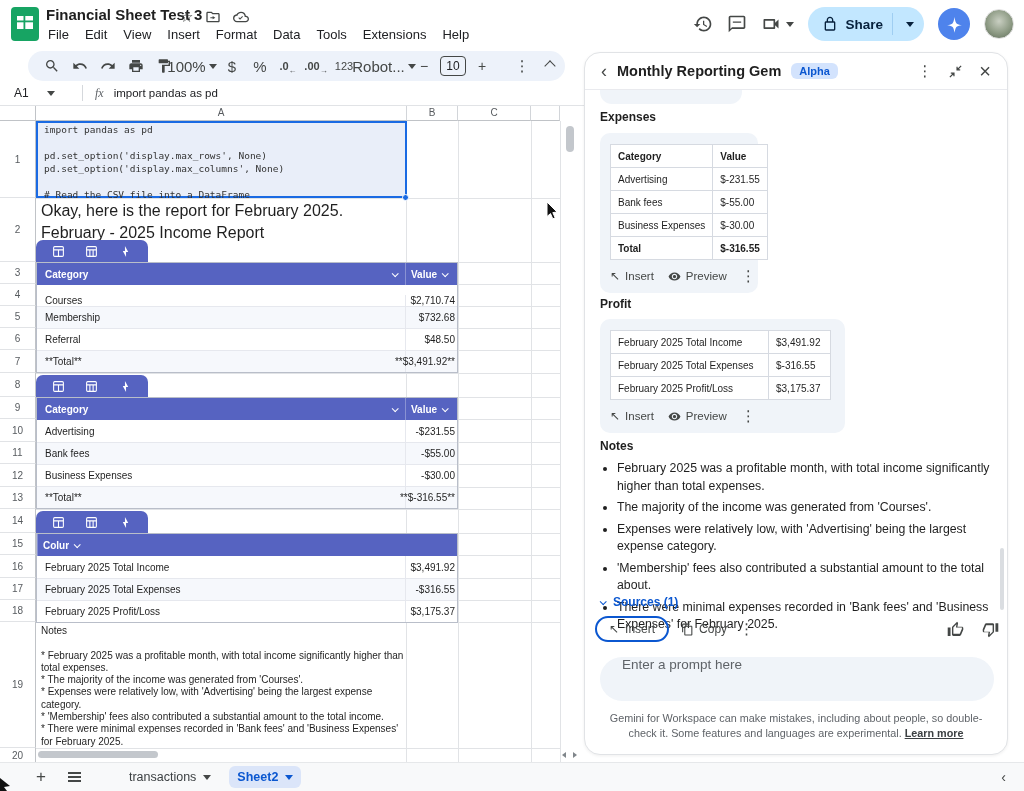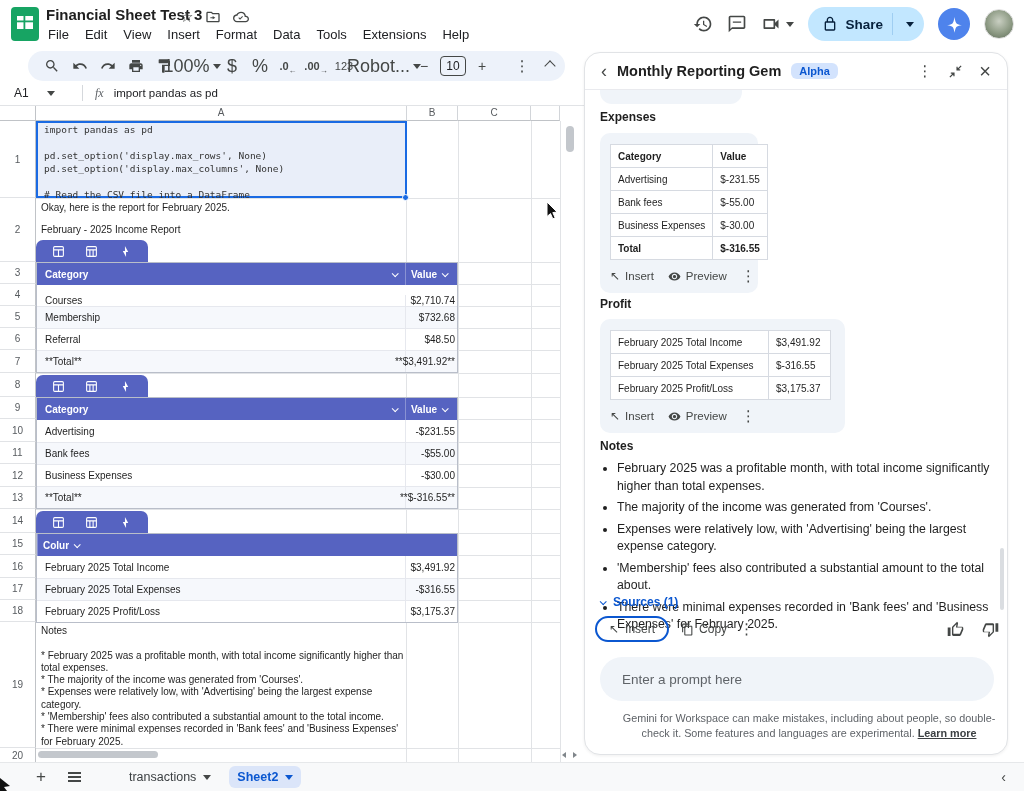--- a/index.html
+++ b/index.html
@@ -22,21 +22,21 @@
   .share-pill { height:34px; background:#c2e7ff; border-radius:17px; display:flex; align-items:center; padding:0 6px 0 14px; gap:7px; color:#07213c; }
   .share-pill .lbl { font-size:13.5px; font-weight:600; }
   .share-sep { width:1px; height:22px; background:#9fcef2; margin:0 2px; }
   .gem-btn { width:32px; height:32px; border-radius:50%; background:#4e83ec; display:flex; align-items:center; justify-content:center; }
   .avatar { width:30px; height:30px; border-radius:50%; background:radial-gradient(circle at 50% 40%, #c9cfc2 0%, #8e9b85 55%, #5d6b57 100%); border:1px solid #e0e0e0; }
 
   
   .toolbar { position:absolute; left:28px; top:51px; width:537px; height:30px; background:#edf2fa; border-radius:18px; display:flex; align-items:center; padding:0 12px; gap:4px; color:#444746; }
   .tb { height:24px; min-width:24px; display:flex; align-items:center; justify-content:center; border-radius:4px; font-size:12.5px; gap:3px; padding:0 3px; }
   .tb-sep { width:1px; height:18px; background:#c6cbd3; margin:0 4px; }
-  .tb .t { font-size:18px; color:#444746; }
+  .tb .t { font-size:15px; color:#444746; }
   .dec { position:relative; font-size:11px; font-weight:600; }
   .dec .mini { font-size:8px; position:relative; top:3px; }
   .fs-box { width:26px; height:20px; border:1px solid #444746; border-radius:4px; text-align:center; font-size:12px; color:#202124; background:transparent; font-family:"Liberation Sans",sans-serif; }
   .chevup { width:8px; height:8px; border-left:1.6px solid #444746; border-top:1.6px solid #444746; transform:rotate(45deg); }
 
   
   .fbar { position:absolute; left:0; top:81px; width:584px; height:25px; background:#fff; display:flex; align-items:center; border-bottom:1px solid #e1e3e6; }
   .namebox { width:82px; display:flex; align-items:center; padding-left:14px; gap:18px; }
   .namebox .ref { font-size:12px; color:#202124; }
   .fbar-sep { width:1px; height:16px; background:#d5d8dc; }
@@ -47,21 +47,21 @@
   .grid { position:absolute; left:0; top:106px; width:584px; height:656px; background:#fff; overflow:hidden; }
   .colhdr { position:absolute; top:0; height:15px; border-right:1px solid #d2d5d9; border-bottom:1px solid #c0c3c7; font-size:10px; color:#575b5f; text-align:center; line-height:14px; background:#fff; }
   .corner { position:absolute; left:0; top:0; width:36px; height:15px; background:#fff; border-right:1px solid #c0c3c7; border-bottom:1px solid #c0c3c7; }
   .rowhdr { position:absolute; left:0; width:36px; border-right:1px solid #c0c3c7; border-bottom:1px solid #e1e3e6; font-size:10px; color:#575b5f; display:flex; align-items:center; justify-content:center; background:#fff; }
   .hl { position:absolute; left:36px; width:524px; height:1px; background:#e1e3e6; }
   .vl { position:absolute; top:15px; width:1px; height:641px; background:#e1e3e6; }
 
   .sel-cell { position:absolute; left:36px; top:15px; width:371px; height:77px; background:#e9eef9; border:2px solid #1a6ae3; }
   .fill-handle { position:absolute; left:402px; top:88px; width:7px; height:7px; border-radius:50%; background:#1a6ae3; border:1px solid #fff; }
   .code { position:absolute; left:44px; top:18px; width:360px; font-family:"DejaVu Sans Mono", monospace; font-size:9.5px; line-height:12.9px; color:#333; white-space:pre-line; }
-  .a2l { position:absolute; left:41px; font-size:10px; color:#1f1f1f; }
+  .a2l { position:absolute; left:41px; font-size:16px; color:#1f1f1f; }
 
   .chipbar { position:absolute; left:36px; width:112px; height:22px; background:#5663c1; border-radius:7px 7px 0 0; display:flex; align-items:center; justify-content:space-around; padding:0 6px; }
   .chipbar svg { width:13px; height:13px; }
 
   .stable { position:absolute; left:36px; width:422px; background:#fff; border:1px solid #b9bec9; }
   .st-h { height:22px; background:#5663c1; color:#fff; display:flex; font-size:10px; font-weight:600; }
   .st-hl { flex:1; display:flex; align-items:center; justify-content:space-between; padding:0 8px; }
   .st-hv { width:52px; display:flex; align-items:center; gap:5px; padding-left:5px; border-left:1px solid rgba(255,255,255,.3); }
   .chev { display:inline-block; width:5px; height:5px; border-right:1.4px solid currentColor; border-bottom:1.4px solid currentColor; transform:rotate(45deg) translateY(-1px); }
   .st-r { display:flex; font-size:10px; color:#1f1f1f; border-top:1px solid #e6e8ee; }
@@ -97,24 +97,24 @@
   .act { display:flex; align-items:center; gap:5px; }
   .act .ar { font-size:12px; }
   .bullets { position:absolute; left:32px; width:382px; }
   .bullets li { font-size:12.3px; line-height:17.5px; color:#1f1f1f; margin-bottom:4px; }
   .sources { position:absolute; left:15px; display:flex; align-items:center; gap:8px; color:#0b57d0; font-size:12px; font-weight:600; }
   .resp-actions { position:absolute; left:10px; width:404px; display:flex; align-items:center; gap:12px; color:#444746; font-size:12px; }
   .insert-oval { display:flex; align-items:center; gap:6px; border:2px solid #0b57d0; border-radius:999px; padding:4px 12px; color:#444746; }
   .thumbs { margin-left:auto; display:flex; gap:18px; }
   .p-scroll { position:absolute; right:3px; top:495px; width:4px; height:62px; border-radius:2px; background:#dadde1; }
 
-  .prompt { position:absolute; left:15px; top:604px; width:394px; height:44px; background:#f0f4f9; border-radius:22px; display:flex; align-items:center; padding:0 22px; }
+  .prompt { position:absolute; left:15px; top:604px; width:394px; height:44px; background:#f0f4f9; border-radius:22px; display:flex; align-items:flex-start; padding:0 22px; }
   .prompt input { width:100%; border:none; background:transparent; outline:none; font-size:13.5px; color:#1f1f1f; font-family:"Liberation Sans",sans-serif; }
   .prompt input::placeholder { color:#5f6368; }
-  .disclaimer { position:absolute; left:13px; top:658px; width:100%; text-align:center; font-size:10.8px; line-height:15px; color:#5f6368; }
+  .disclaimer { position:absolute; left:0; top:658px; width:100%; text-align:center; font-size:10.8px; line-height:15px; color:#5f6368; }
   .disclaimer .lm { font-weight:700; text-decoration:underline; color:#3c4043; }
 
   
   .bottombar { position:absolute; left:0; top:762px; width:1024px; height:29px; background:#f8f9fa; border-top:1px solid #e6e8ea; display:flex; align-items:center; }
   .bb-plus { margin-left:36px; font-size:17px; color:#444746; }
   .bb-menu { margin-left:22px; display:flex; flex-direction:column; gap:2.5px; }
   .bb-menu i { width:13px; height:1.6px; background:#444746; }
   .sheet-tab { margin-left:40px; display:flex; align-items:center; gap:7px; font-size:12.5px; color:#3c4043; padding:4px 8px; }
   .sheet-tab.active { background:#dbe5f9; border-radius:6px; color:#0b57d0; font-weight:700; margin-left:10px; }
   .sheet-tab.active .caret { border-top-color:#0b57d0; }

